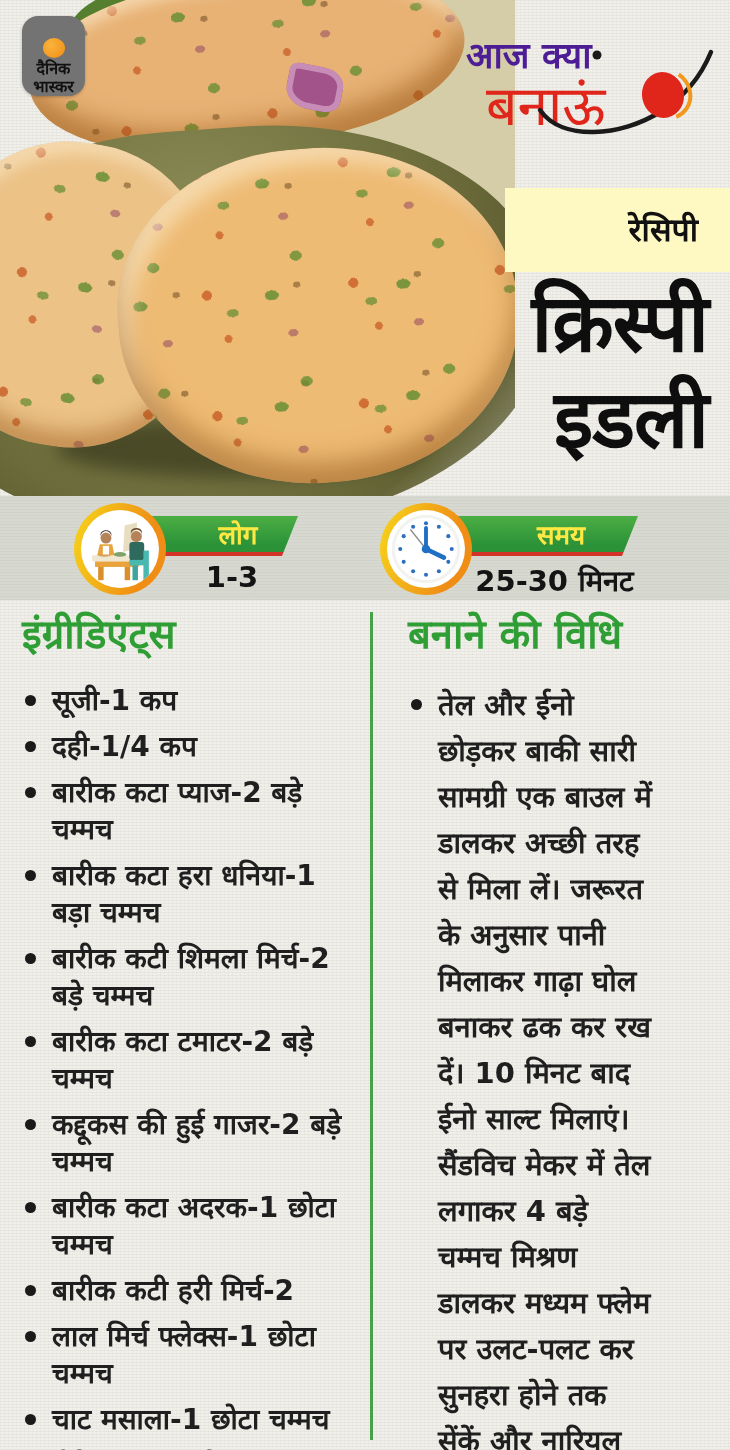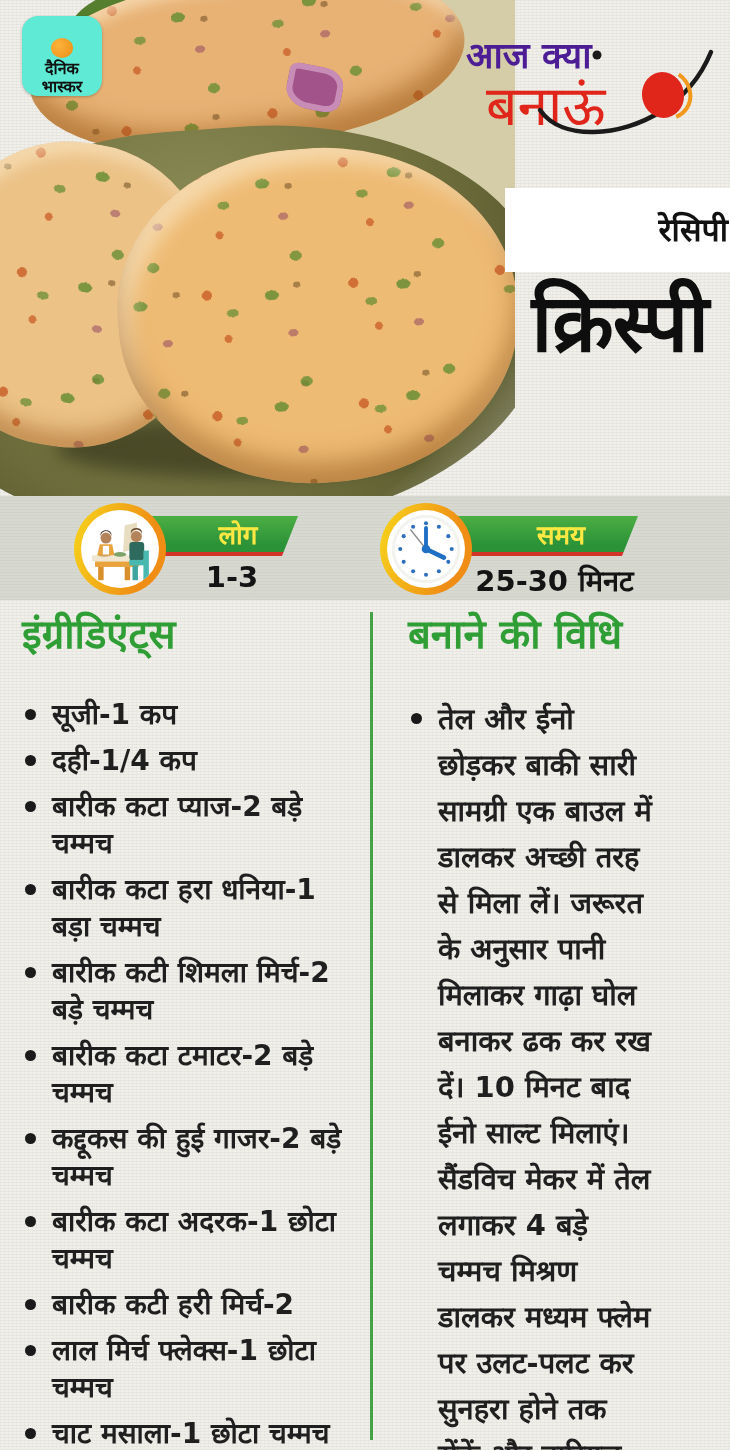--- a/index.html
+++ b/index.html
@@ -78,41 +78,41 @@
   .patty-main {
     left:118px; top:148px; width:400px; height:335px; transform:rotate(-5deg);
     border-radius:46% 50% 48% 50%;
     background-color:#eebb74;
     background-blend-mode:normal;
     box-shadow:inset 0 -20px 26px rgba(140,78,18,.5), inset 12px 14px 20px rgba(255,244,216,.6);
   }
 
   
   .brand {
-    position:absolute; left:22px; top:16px; width:80px; height:80px;
-    background:#5eead4; border-radius:16px; z-index:6;
+    position:absolute; left:22px; top:16px; width:63px; height:80px;
+    background:#737373; border-radius:16px; z-index:6;
     display:flex; flex-direction:column; align-items:center; justify-content:flex-start;
     padding-top:22px; box-shadow:0 1px 3px rgba(0,0,0,.25);
   }
   .brand .dot { width:22px; height:22px; border-radius:50%;
     background:radial-gradient(circle at 35% 35%, #fbb33c, #ef8d15); margin-bottom:2px; }
   .brand .bline { font-weight:bold; font-size:16px; line-height:18px; color:#111; }
 
   
   .masthead { position:absolute; left:440px; top:24px; width:290px; height:140px; z-index:5; }
   .mh1 { position:absolute; left:26px; top:6px; font-size:36px; font-weight:bold; color:#4c1d95; white-space:nowrap; }
   .mh2 { position:absolute; left:46px; top:42px; font-size:55px; font-weight:normal; color:#e0251b; white-space:nowrap; }
   .mh-smile { position:absolute; left:60px; top:14px; width:230px; height:120px; }
 
   
   .byline {
     position:absolute; left:505px; top:188px; width:225px; height:84px;
-    background:#ffffff; z-index:4;
+    background:#fef9c3; z-index:4;
     display:flex; flex-direction:column; align-items:flex-end; justify-content:center;
-    padding-right:2px;
+    padding-right:32px;
   }
   .byline .lbl { font-size:32px; font-weight:bold; color:#111; line-height:40px;}
   .byline .auth { font-size:29px; font-weight:600; color:#1d1d1d; line-height:38px;}
 
   
   .title {
     position:absolute; right:22px; top:276px; width:440px; text-align:right;
     font-size:80px; font-weight:bold; line-height:96px; color:#0e0e0e; z-index:4;
     letter-spacing:-1px;
   }
@@ -144,21 +144,21 @@
   .badge .value {
     position:absolute; left:84px; right:0; top:57px; text-align:center;
     font-size:29px; font-weight:bold; color:#141414;
   }
 
   
   .divider { position:absolute; left:370px; top:612px; width:3px; height:828px; background:#46a246; }
   .col { position:absolute; top:606px; }
   .col-left  { left:22px;  width:340px; }
   .col-right { left:408px; width:248px; }
-  .col h2 { margin:4px 0 38px 0; font-size:40px; line-height:48px; font-weight:bold; color:#2f9e35; }
+  .col h2 { margin:4px 0 24px 0; font-size:40px; line-height:48px; font-weight:bold; color:#2f9e35; }
   ul.plain { list-style:none; margin:0; padding:0; }
   ul.plain li {
     position:relative; padding-left:30px; margin-bottom:9px;
     font-size:28px; line-height:37px; font-weight:600; color:#1f1f1f;
   }
   ul.plain li::before {
     content:""; position:absolute; left:3px; top:13px; width:11px; height:11px;
     border-radius:50%; background:#1a1a1a;
   }
   .col-right ul.plain li { font-size:29px; line-height:46px; margin-bottom:0; }
@@ -198,20 +198,21 @@
     <ellipse cx="163" cy="57" rx="21" ry="23" fill="#e0251b" transform="rotate(-12 163 57)"></ellipse>
   </svg>
 </div>
 
 <div class="byline">
   <div class="lbl">रेसिपी</div>
 </div>
 
 <div class="title">
   <div>क्रिस्पी</div>
+  <div>इडली</div>
 </div>
 
 <div class="badge-band">
 
   <div class="badge b1">
     <div class="banner">लोग</div>
     <div class="icon-circle">
       <div class="icon-inner">
         <svg viewBox="0 0 100 100" width="100%" height="100%">
           <rect x="14" y="58" width="64" height="8" rx="2" fill="#efe7d2"></rect>

